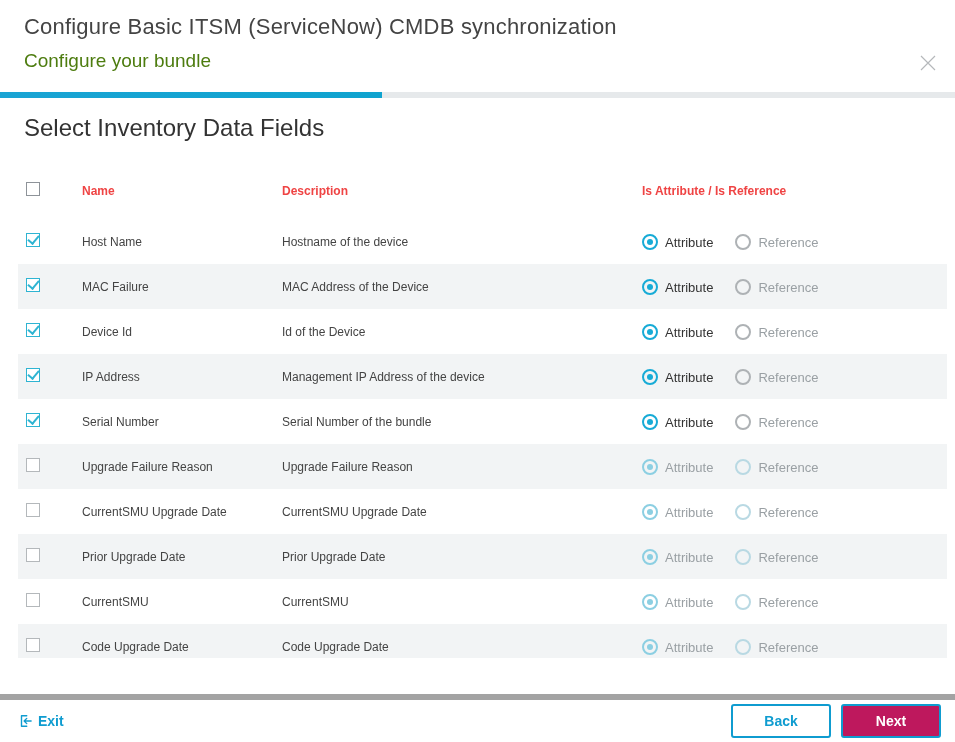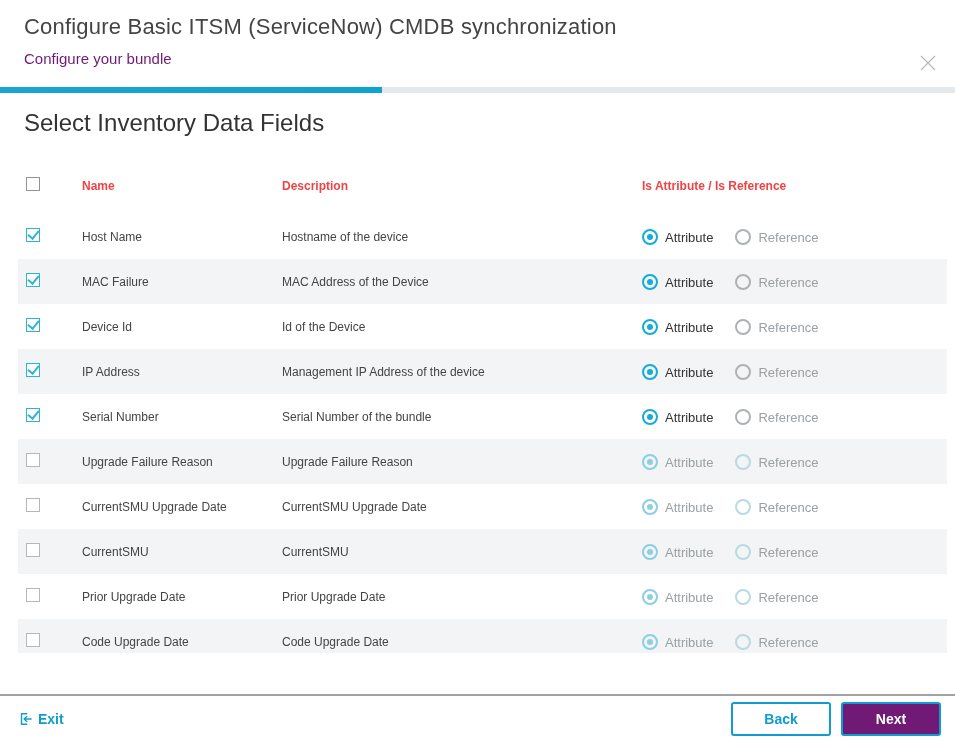--- a/index.html
+++ b/index.html
@@ -10,21 +10,21 @@
     background: #fff;
     width: 955px;
     height: 742px;
     position: relative;
     overflow: hidden;
   }
 
   
   .header { padding: 14px 24px 20px; position: relative; }
   .page-title { font-size: 22px; font-weight: 400; color: #444; letter-spacing: .2px; }
-  .page-subtitle { font-size: 15px; color: #701a75; margin-top: 10px; }
+  .page-subtitle { font-size: 19px; color: #4d7c0f; margin-top: 10px; }
   .close-x {
     position: absolute; right: 18px; top: 54px;
     width: 18px; height: 18px; cursor: pointer; opacity: .55;
   }
   .close-x svg { width: 18px; height: 18px; }
 
   
   .progress-track {
     height: 6px; width: 100%;
     background: #e6e9eb;
@@ -108,41 +108,41 @@
   .radio.disabled.selected .dot { border-color: #8ccfe2; }
   .radio.disabled.selected .dot::after { background: #8ccfe2; }
   .radio .lbl { font-size: 13px; color: #333; }
   .radio.ref .lbl,
   .radio.disabled .lbl { color: #9aa0a4; }
 
   
   .footer {
     position: absolute; left: 0; right: 0; bottom: 0;
     height: 48px;
-    border-top: 2px solid #a3a3a3;
+    border-top: 6px solid #a3a3a3;
     display: flex; align-items: center; justify-content: space-between;
     padding: 0 14px 0 18px;
     background: #fff;
   }
   .exit-link {
     color: #0f9cd0; font-size: 14px; font-weight: 600;
     display: inline-flex; align-items: center; gap: 6px;
     cursor: pointer;
   }
   .exit-link svg { width: 14px; height: 14px; stroke: #0f9cd0; fill: none; stroke-width: 2; }
   .btns { display: flex; gap: 10px; }
   .btn {
     min-width: 100px; height: 34px;
     border-radius: 3px;
     font-size: 14px; font-weight: 600;
     display: inline-flex; align-items: center; justify-content: center;
     cursor: pointer; user-select: none;
   }
   .btn-secondary { border: 2px solid #0f9cd0; color: #0f9cd0; background: #fff; }
-  .btn-primary   { border: 2px solid #0f9cd0; color: #fff; background: #701a75; }
+  .btn-primary   { border: 2px solid #0f9cd0; color: #fff; background: #be185d; }
 </style>
 </head>
 <body>
 
 <div class="header">
   <div class="page-title">Configure Basic ITSM (ServiceNow) CMDB synchronization</div>
   <div class="page-subtitle">Configure your bundle</div>
   <div class="close-x">
     <svg viewBox="0 0 18 18">
         <path d="M2 2 L16 16 M16 2 L2 16" stroke="#7a7f85" stroke-width="1.2" fill="none"></path>
@@ -289,39 +289,39 @@
               </span>
               <span class="radio disabled ref">
                 <span class="dot"></span>
                 <span class="lbl">Reference</span>
               </span>
             </div>
           </td>
         </tr>
         <tr>
           <td><span class="chk"></span></td>
+          <td>Prior Upgrade Date</td>
+          <td>Prior Upgrade Date</td>
+          <td>
+            <div class="radios">
+              <span class="radio selected disabled">
+                <span class="dot"></span>
+                <span class="lbl">Attribute</span>
+              </span>
+              <span class="radio disabled ref">
+                <span class="dot"></span>
+                <span class="lbl">Reference</span>
+              </span>
+            </div>
+          </td>
+        </tr>
+        <tr>
+          <td><span class="chk"></span></td>
           <td>CurrentSMU</td>
           <td>CurrentSMU</td>
-          <td>
-            <div class="radios">
-              <span class="radio selected disabled">
-                <span class="dot"></span>
-                <span class="lbl">Attribute</span>
-              </span>
-              <span class="radio disabled ref">
-                <span class="dot"></span>
-                <span class="lbl">Reference</span>
-              </span>
-            </div>
-          </td>
-        </tr>
-        <tr>
-          <td><span class="chk"></span></td>
-          <td>Prior Upgrade Date</td>
-          <td>Prior Upgrade Date</td>
           <td>
             <div class="radios">
               <span class="radio selected disabled">
                 <span class="dot"></span>
                 <span class="lbl">Attribute</span>
               </span>
               <span class="radio disabled ref">
                 <span class="dot"></span>
                 <span class="lbl">Reference</span>
               </span>

